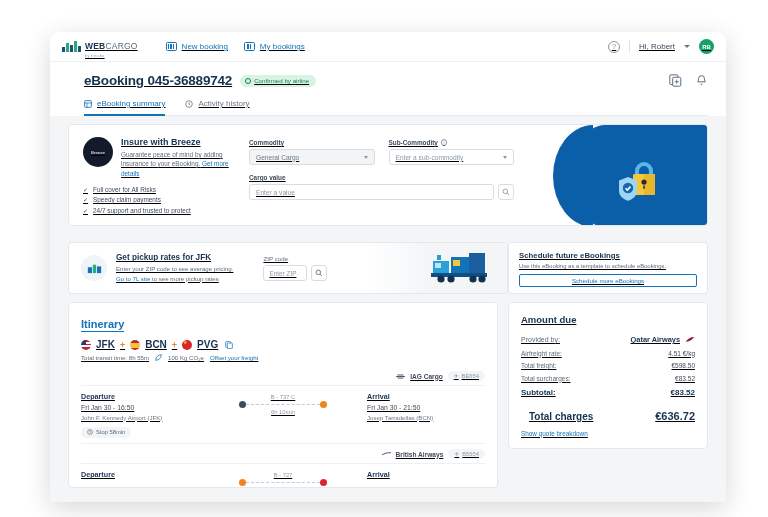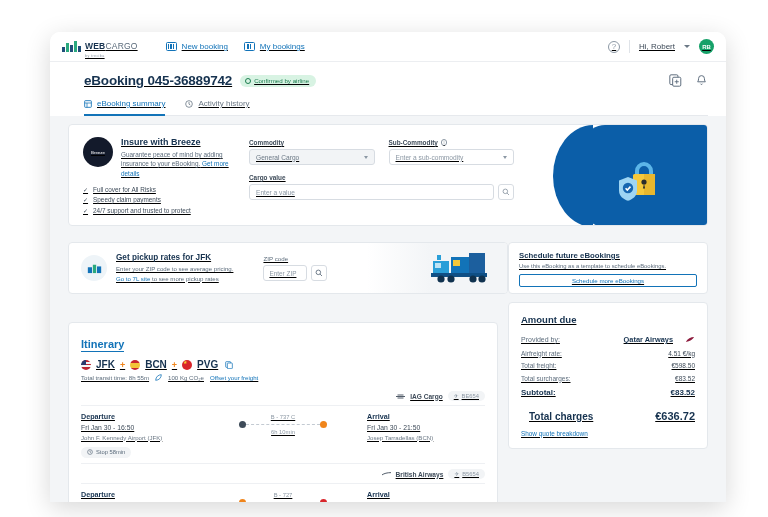--- a/index.html
+++ b/index.html
@@ -157,21 +157,21 @@
   .sched-card { width: 200px; height: 52px; padding: 8px 10px; }
   .sched-title { font-size: 7.8px; font-weight: bold; color: #16324f; }
   .sched-sub { font-size: 5.9px; color: #5b6b7b; margin-top: 3px; }
   .sched-btn {
     margin-top: 5px; height: 13px; border: 1px solid #1273b8; border-radius: 2px;
     color: #1273b8; font-size: 6.2px; display: flex; align-items: center; justify-content: center;
     cursor: pointer;
   }
   
   .row3 { display: flex; gap: 10px; margin-top: 8px; }
-  .itin-card { flex: 1; padding: 11px 12px 0 12px; margin-top: 20px; }
+  .itin-card { flex: 1; padding: 11px 12px 0 12px; }
   .itin-title { font-size: 11px; font-weight: bold; color: #1273b8; border-bottom: 1.5px solid #1273b8; display: inline-block; padding-bottom: 1px; }
   .route { display: flex; align-items: center; gap: 5px; margin-top: 7px; }
   .flag { width: 10px; height: 10px; border-radius: 50%; overflow: hidden; position: relative; display: inline-block; }
   .flag-us { background: linear-gradient(#bb2533 0 18%, #f4f5f7 18% 36%, #bb2533 36% 54%, #f4f5f7 54% 72%, #bb2533 72% 100%); }
   .flag-us::after { content:''; position:absolute; left:0; top:0; width:45%; height:50%; background:#2a3b6e; }
   .flag-es { background: linear-gradient(#c7252c 0 25%, #f2c438 25% 75%, #c7252c 75% 100%); }
   .flag-cn { background: #d8262c; }
   .flag-cn::after { content:'★'; position:absolute; left:1px; top:-1px; color:#f5d332; font-size:5px; }
   .iata { font-size: 10px; font-weight: bold; color: #16324f; }
   .plus { color: #f0851c; font-size: 9px; font-weight: bold; }
@@ -200,21 +200,21 @@
   .dur { font-size: 5.8px; color: #8c98a4; }
   .stop-badge {
     display: inline-flex; align-items: center; gap: 3px; background: #f2f4f6; border-radius: 8px;
     font-size: 5.8px; color: #5b6b7b; padding: 2.5px 6px; margin-top: 6px;
   }
   
   .amount-card { width: 200px; padding: 11px 12px; align-self: flex-start; }
   .amt-title { font-size: 9.5px; font-weight: bold; color: #16324f; }
   .amt-prov { display: flex; align-items: center; margin-top: 10px; }
   .amt-prov-l { font-size: 7px; color: #5b6b7b; }
-  .amt-prov-r { margin-left: auto; display: flex; align-items: center; gap: 12px; font-size: 7.4px; font-weight: bold; color: #16324f; }
+  .amt-prov-r { margin-left: auto; display: flex; align-items: center; gap: 5px; font-size: 7.4px; font-weight: bold; color: #16324f; }
   .amt-line { display: flex; margin-top: 5.5px; font-size: 6.5px; color: #5b6b7b; }
   .amt-line .v { margin-left: auto; color: #3e4b59; }
   .amt-line.bold { font-size: 8px; font-weight: bold; color: #16324f; margin-top: 6px; }
   .amt-line.bold .v { color: #16324f; }
   .amt-total { display: flex; align-items: baseline; margin-top: 13px; }
   .amt-total .l { font-size: 10px; font-weight: bold; color: #16324f; margin-left: 8px; }
   .amt-total .r { margin-left: auto; font-size: 11px; font-weight: bold; color: #16324f; }
   .amt-link { font-size: 6.4px; color: #1273b8; margin-top: 8px; cursor: pointer; }
 </style>
 </head>

